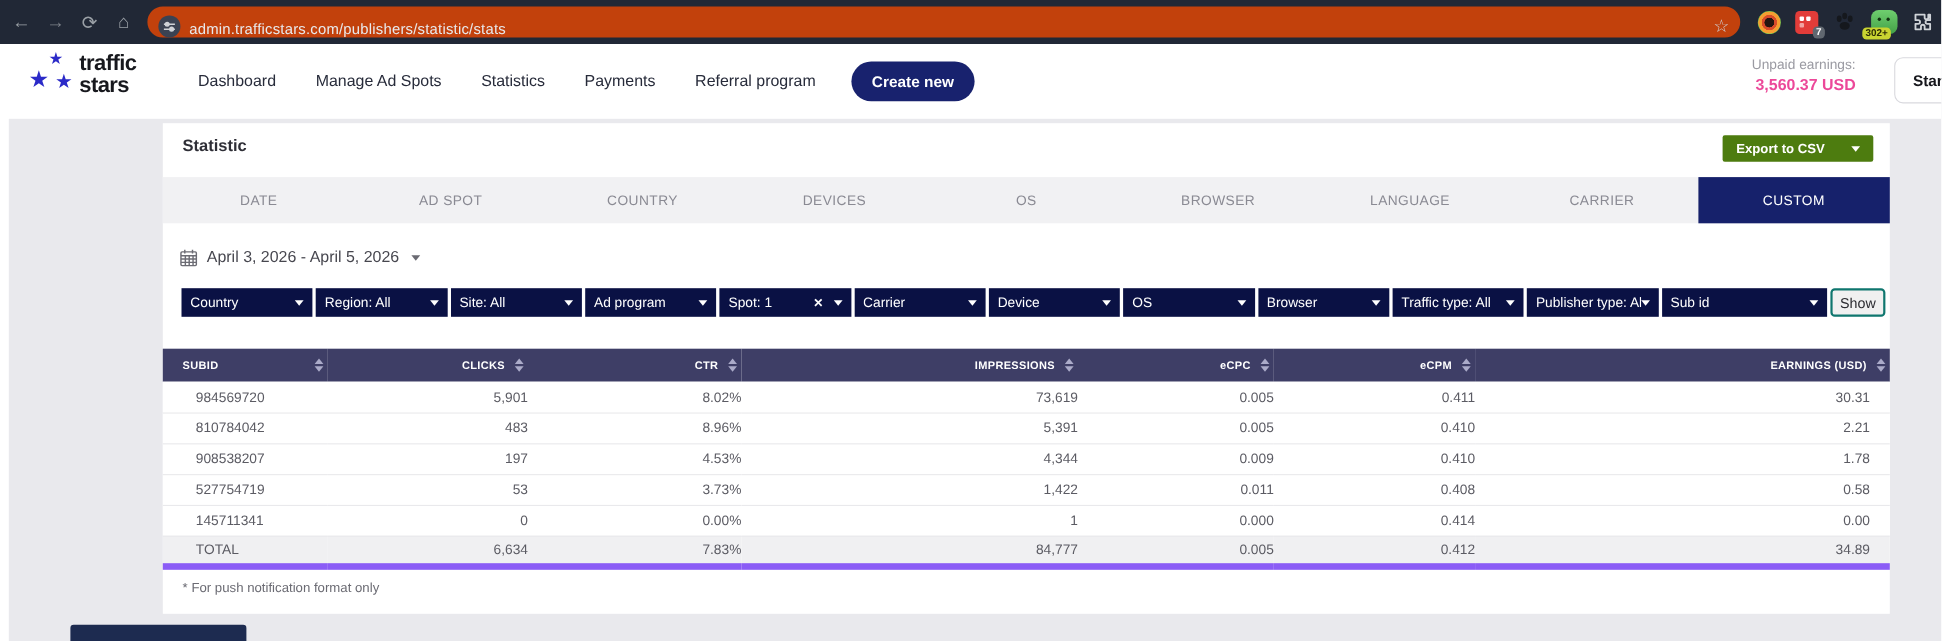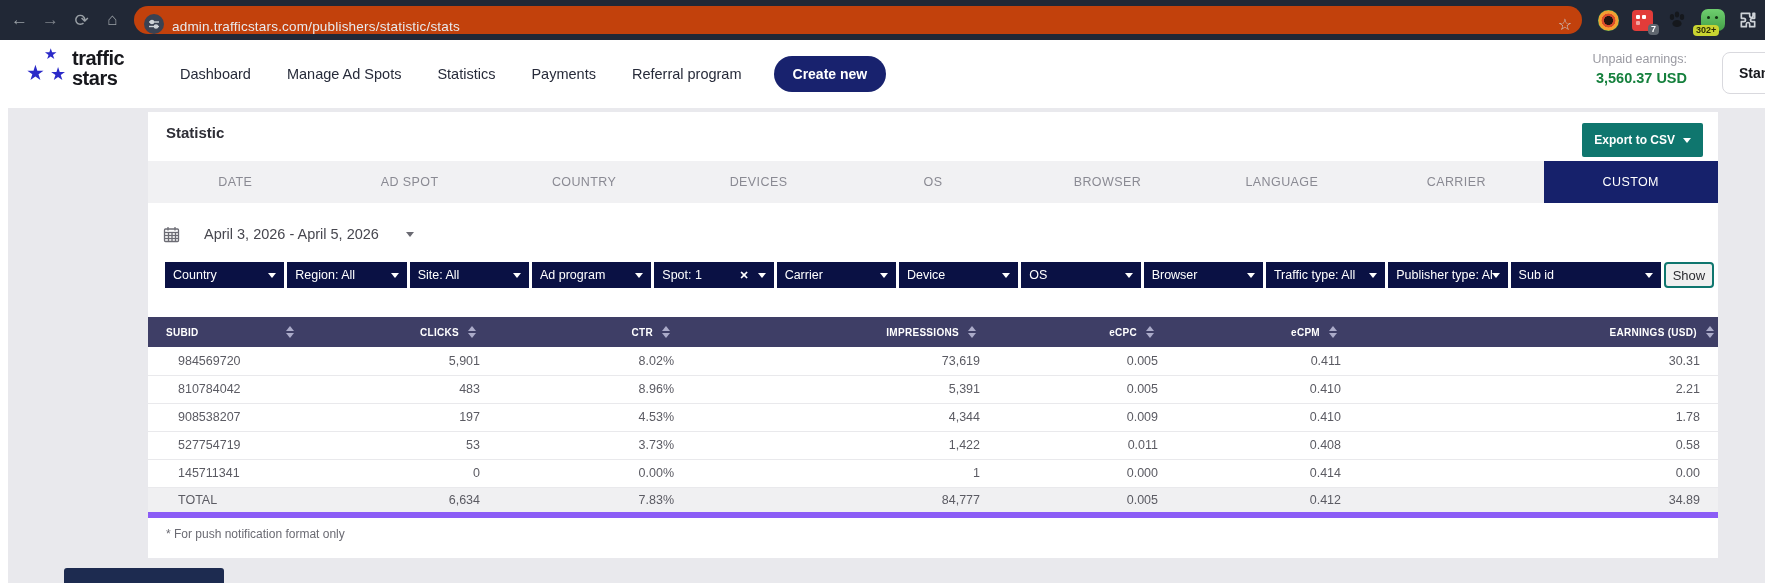--- a/index.html
+++ b/index.html
@@ -34,33 +34,33 @@
   .logo .st{position:absolute;color:#2b2ac8;line-height:1}
   .logo .s1{left:30px;top:2px;font-size:15px}
   .logo .s2{left:12px;top:18px;font-size:21px}
   .logo .s3{left:36px;top:21px;font-size:18px}
   .logo .ltxt{position:absolute;left:58px;top:4px;font-size:20px;font-weight:bold;color:#17181d;line-height:20px;letter-spacing:-.5px}
   .mainnav{position:absolute;left:180px;top:0;height:68px;display:flex;align-items:center;gap:36px}
   .nav-item{font-size:14.5px;color:#272b3a;cursor:pointer;white-space:nowrap}
   .create-btn{margin-left:-4px;background:#18226e;color:#fff;font-size:14px;font-weight:bold;border:none;border-radius:18px;padding:10px 19px;cursor:pointer}
   .earn{position:absolute;right:78px;top:12px;text-align:right}
   .earn .lab{font-size:12.5px;color:#9a9aa2}
-  .earn .val{font-size:14.5px;font-weight:bold;color:#15803d;margin-top:4px}
+  .earn .val{font-size:14.5px;font-weight:bold;color:#ec4899;margin-top:4px}
   .userbox{position:absolute;left:1722px;top:12px;width:110px;height:42px;background:#fff;border:1px solid #d9d9de;border-radius:8px;display:flex;align-items:center;padding-left:16px;font-size:14px;font-weight:bold;color:#16171c;cursor:pointer}
 
   
   .leftstrip{position:absolute;left:0;top:40px;width:8px;height:543px;background:#fff}
   .card{position:absolute;left:148px;top:112px;width:1570px;height:446px;background:#fff}
   .pg-title{position:absolute;left:18px;top:12px;font-size:15px;font-weight:bold;color:#2e2e36}
-  .export-btn{position:absolute;right:15px;top:11px;height:34px;background:#0f766e;color:#fff;border:none;border-radius:2px;font-size:12px;font-weight:bold;padding:0 12px;display:flex;align-items:center;gap:8px;cursor:pointer}
+  .export-btn{position:absolute;right:15px;top:11px;height:24px;background:#4d7c0f;color:#fff;border:none;border-radius:2px;font-size:12px;font-weight:bold;padding:0 12px;display:flex;align-items:center;gap:24px;cursor:pointer}
   .caret{width:0;height:0;border-left:4px solid transparent;border-right:4px solid transparent;border-top:5px solid #fff;display:inline-block}
   .tabs{position:absolute;left:0;top:49px;width:1570px;height:42px;background:#f1f1f3;display:flex}
   .tab{flex:1;display:flex;align-items:center;justify-content:center;font-size:12.5px;color:#8a8a93;letter-spacing:.4px;cursor:pointer}
   .tab.active{background:#16216b;color:#fff}
-  .daterow{position:absolute;left:15px;top:108px;height:28px;display:flex;align-items:center;gap:24px;cursor:pointer}
+  .daterow{position:absolute;left:15px;top:108px;height:28px;display:flex;align-items:center;gap:8px;cursor:pointer}
   .datetxt{font-size:14.5px;color:#47474f}
   .dcaret{width:0;height:0;border-left:4px solid transparent;border-right:4px solid transparent;border-top:5px solid #6a6a72;margin-left:3px}
 
   
   .filters{position:absolute;left:17px;top:150px;width:1549px;height:26px;display:flex;gap:3px}
   .filter{flex:1;background:#0a1144;color:#fff;display:flex;align-items:center;padding:0 8px;font-size:12.5px;cursor:pointer;min-width:0}
   .filter.wide{flex:1.3}
   .flabel{white-space:nowrap;overflow:hidden;flex:1}
   .fclear{font-size:11px;font-weight:bold;margin-right:9px;cursor:pointer}
   .filter .caret{border-top-color:#fff;flex:none}

